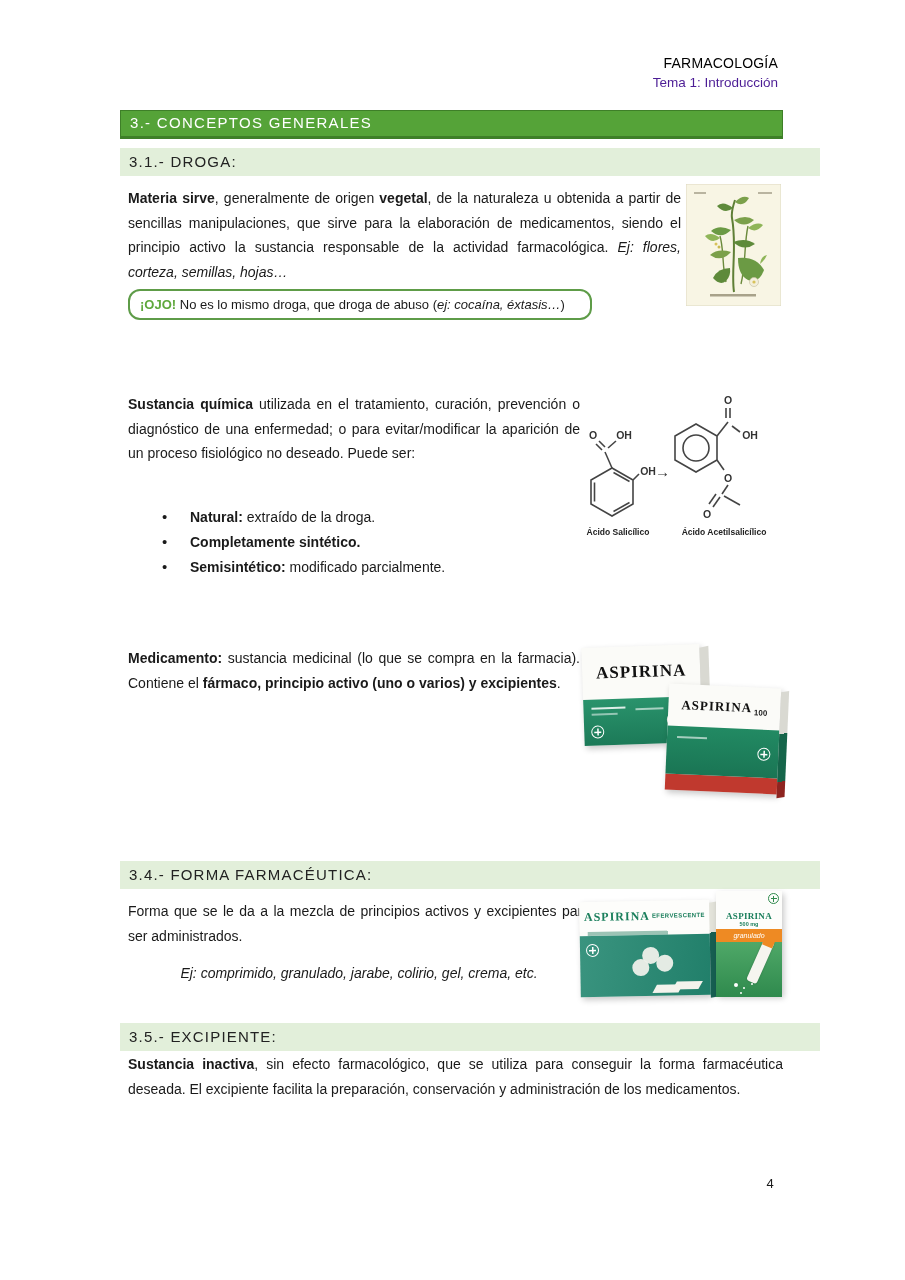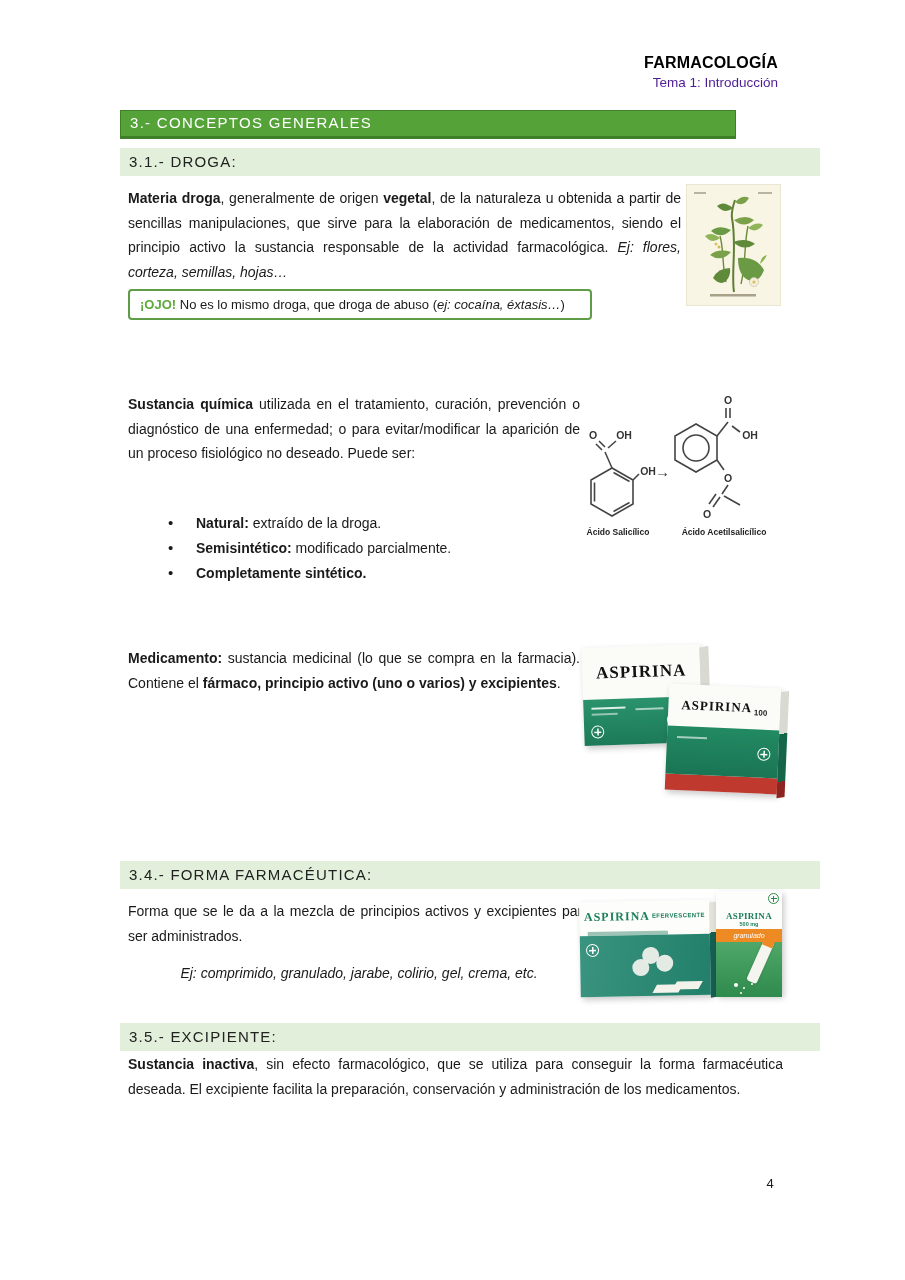--- a/index.html
+++ b/index.html
@@ -1,40 +1,40 @@
 <!DOCTYPE html>
 <html><head>
 <meta charset="utf-8">
 <style>
   html,body{margin:0;padding:0;background:#ffffff;}
   .page{position:relative;width:905px;height:1280px;background:#ffffff;
         font-family:"Liberation Sans",sans-serif;color:#1a1a1a;overflow:hidden;}
 
   
   .doc-header{position:absolute;top:53px;right:127px;text-align:right;line-height:20px;}
-  .doc-title{font-size:16px;font-weight:bold;letter-spacing:.2px;color:#000;}
+  .doc-title{font-size:14px;font-weight:normal;letter-spacing:.2px;color:#000;}
   .doc-subtitle{font-size:13.5px;color:#4c1d95;}
 
   
-  .bar-heading{position:absolute;left:120px;width:616px;box-sizing:border-box;
+  .bar-heading{position:absolute;left:120px;width:663px;box-sizing:border-box;
                background:#55A338;border:1px solid #3E7F28;border-bottom:3px solid #3E7F28;
                color:#ffffff;font-size:15px;letter-spacing:1.3px;
                height:29px;line-height:24px;padding-left:9px;}
   .band-heading{position:absolute;left:120px;width:700px;box-sizing:border-box;
                background:#E2EFDA;color:#222;font-size:15px;letter-spacing:1.2px;
                height:28px;line-height:28px;padding-left:9px;}
 
   
   .para{position:absolute;font-size:14px;line-height:24.5px;text-align:justify;margin:0;}
   .b{font-weight:bold;}
   .i{font-style:italic;}
 
   
   .ojo-box{position:absolute;left:128px;top:289px;width:464px;box-sizing:border-box;
-           border:2px solid #5E9C48;border-radius:4px;height:31px;line-height:27px;
+           border:2px solid #5E9C48;border-radius:12px;height:31px;line-height:27px;
            font-size:13px;padding-left:10px;background:#fff;white-space:nowrap;}
   .ojo-label{color:#5FA83C;font-weight:bold;}
 
   
   .img-holder{position:absolute;}
   .pkg{position:absolute;box-shadow:2px 3px 6px rgba(0,0,0,.22);background:#fbfbf8;}
   .brand{font-family:"Liberation Serif",serif;font-weight:bold;color:#111;letter-spacing:1px;}
   .bayer{position:absolute;width:11px;height:11px;border:1px solid #fff;border-radius:50%;
          background:linear-gradient(#fff,#fff) center/7px 1.5px no-repeat,
                     linear-gradient(#fff,#fff) center/1.5px 7px no-repeat;}
@@ -80,21 +80,21 @@
   .b4-orange{height:13px;background:#EE8A23;color:#fff;font-size:7px;font-style:italic;
              line-height:13px;text-align:center;}
   .b4-green{position:relative;height:55px;background:linear-gradient(#4FA868,#2F8A4D);overflow:hidden;}
   .b4-stick{position:absolute;top:-4px;right:16px;width:11px;height:46px;background:#f5f5ef;
             border-radius:3px;transform:rotate(24deg);box-shadow:0 0 2px rgba(0,0,0,.25);}
   .b4-stick::after{content:"";position:absolute;left:0;top:0;width:100%;height:7px;background:#EE8A23;}
   .b4-dots{position:absolute;left:18px;bottom:10px;width:4px;height:4px;border-radius:50%;background:#fff;
            box-shadow:8px 3px 0 -1px #fff, 16px -1px 0 -1px #fff, 5px 8px 0 -1px #fff;}
 
   
-  .bullets{position:absolute;left:158px;top:501px;width:420px;margin:10px;padding:0;list-style:none;
+  .bullets{position:absolute;left:158px;top:501px;width:420px;margin:4px;padding:0;list-style:none;
            font-size:14px;line-height:24.8px;}
   .bullets li{position:relative;padding-left:28px;}
   .bullets li::before{content:"\2022";position:absolute;left:0;top:0;font-size:15px;}
 
   .page-number{position:absolute;left:760px;top:1176px;width:20px;text-align:center;font-size:13px;}
 
   svg text{font-family:"Liberation Sans",sans-serif;}
   .atom{font-size:10.5px;font-weight:bold;fill:#333;}
   .chem-cap{font-size:8.5px;font-weight:bold;fill:#222;}
   .chem-arrow{font-size:15px;fill:#333;font-weight:bold;}
@@ -107,21 +107,21 @@
   <div class="doc-header">
     <div class="doc-title">FARMACOLOGÍA</div>
     <div class="doc-subtitle">Tema 1: Introducción</div>
   </div>
 
   <div class="bar-heading" style="top:110px">3.- CONCEPTOS GENERALES</div>
 
   <div class="band-heading" style="top:148px">3.1.- DROGA:</div>
 
   <p class="para" style="left:128px;top:186px;width:553px">
-    <span class="b">Materia droga</span><span>, generalmente de origen </span><span class="b">vegetal</span><span>, de la naturaleza u obtenida a partir de sencillas manipulaciones, que sirve para la elaboración de medicamentos, siendo el principio activo la sustancia responsable de la actividad farmacológica. </span><span class="i">Ej: flores, corteza, semillas, hojas…</span>
+    <span class="b">Materia sirve</span><span>, generalmente de origen </span><span class="b">vegetal</span><span>, de la naturaleza u obtenida a partir de sencillas manipulaciones, que sirve para la elaboración de medicamentos, siendo el principio activo la sustancia responsable de la actividad farmacológica. </span><span class="i">Ej: flores, corteza, semillas, hojas…</span>
   </p>
 
   <div class="ojo-box">
     <span class="ojo-label">¡OJO!</span><span> No es lo mismo droga, que droga de abuso (</span><span class="i">ej: cocaína, éxtasis…</span><span>)</span>
   </div>
 
   <div class="img-holder" style="left:686px;top:184px;width:95px;height:122px">
     <svg width="95" height="122" viewBox="0 0 95 122">
       <rect x="0" y="0" width="95" height="122" fill="#F8F5E4" stroke="#DDD8C0"></rect>
       <rect x="8" y="8" width="12" height="2" fill="#b9b4a0"></rect>
@@ -148,22 +148,22 @@
     </svg>
   </div>
 
 
   <p class="para" style="left:128px;top:392px;width:452px">
     <span class="b">Sustancia química</span><span> utilizada en el tratamiento, curación, prevención o diagnóstico de una enfermedad; o para evitar/modificar la aparición de un proceso fisiológico no deseado. Puede ser:</span>
   </p>
 
   <ul class="bullets">
     <li><span class="b">Natural:</span><span> extraído de la droga.</span></li>
+    <li><span class="b">Completamente sintético.</span><span></span></li>
     <li><span class="b">Semisintético:</span><span> modificado parcialmente.</span></li>
-    <li><span class="b">Completamente sintético.</span><span></span></li>
   </ul>
 
   <div class="img-holder" style="left:585px;top:388px;width:200px;height:152px">
     <svg width="200" height="152" viewBox="0 0 200 152">
       <g stroke="#444" stroke-width="1.6" fill="none">
         <path d="M27,80 L6,92 L6,116 L27,128 L48,116 L48,92 Z"></path>
         <line x1="9.5" y1="94.5" x2="9.5" y2="113.5"></line>
         <line x1="28.5" y1="123.5" x2="44.5" y2="114.5"></line>
         <line x1="28.5" y1="84.5" x2="44.5" y2="93.5"></line>
         <line x1="27" y1="80" x2="20" y2="64"></line>

